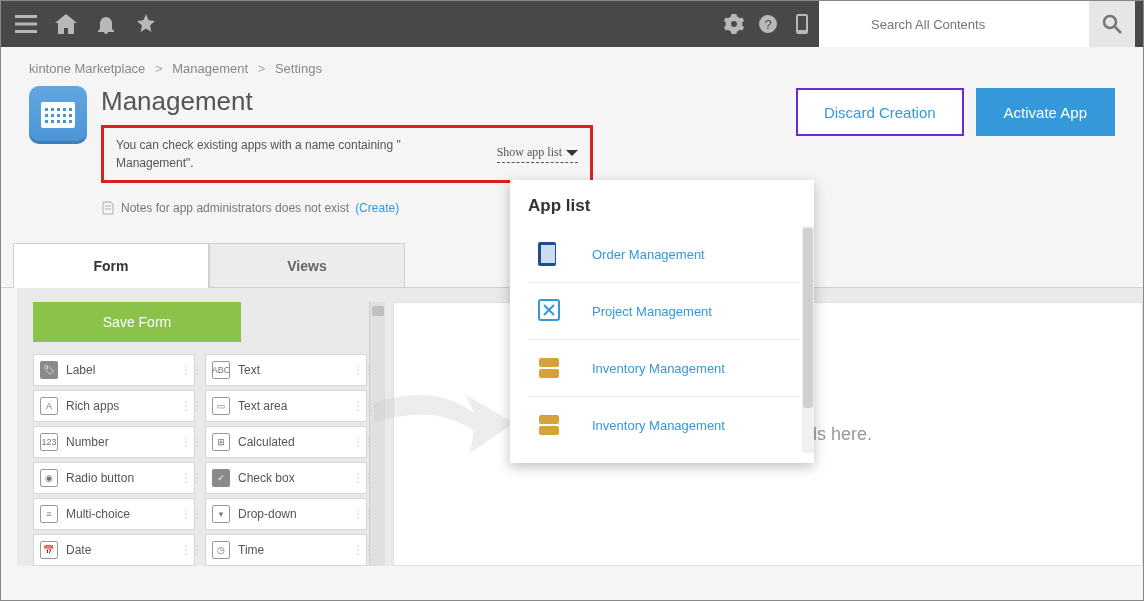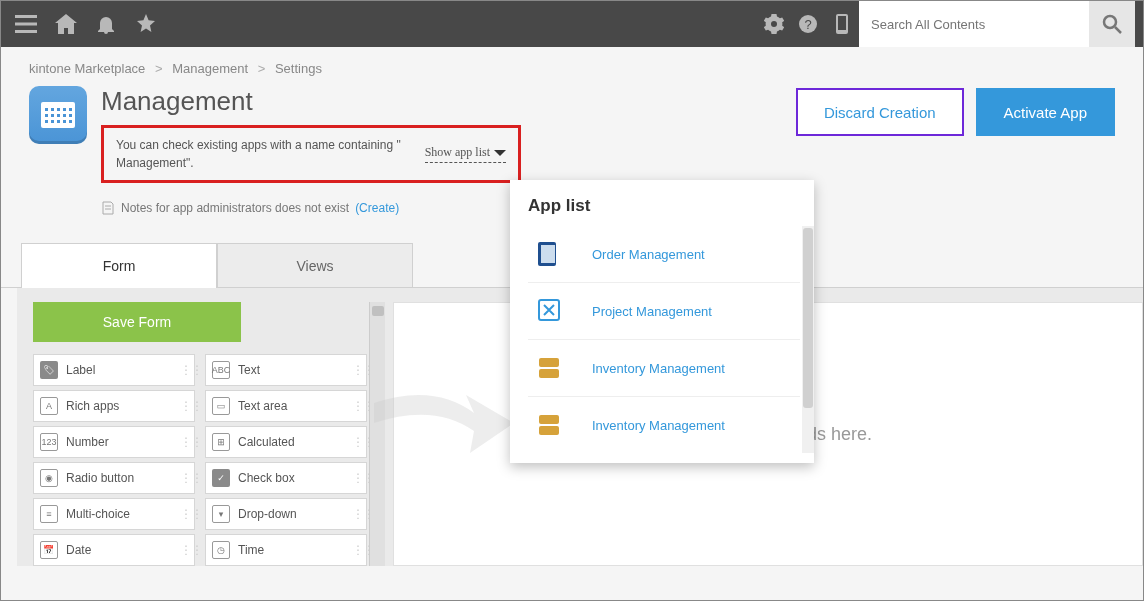--- a/index.html
+++ b/index.html
@@ -26,20 +26,21 @@
     width: 34px; height: 34px;
     display: flex; align-items: center; justify-content: center;
     color: #b8b8b8;
     cursor: pointer;
   }
   .topbar-spacer { flex: 1; }
   .search-wrap {
     display: flex; align-items: center;
     background: #fff;
     height: 46px;
+    padding-left: 40px;
   }
   .search-input {
     border: none;
     outline: none;
     padding: 0 12px;
     height: 46px;
     width: 230px;
     font-size: 13px;
     color: #333;
   }
@@ -94,21 +95,21 @@
                 6px 12px 0 #4a94d6, 12px 12px 0 #4a94d6, 18px 12px 0 #4a94d6, 24px 12px 0 #4a94d6;
   }
   .head-main { flex: 1; }
   .page-title { font-size: 26px; font-weight: 300; color: #555; margin-bottom: 8px; }
   .hint-box {
     border: 3px solid #d92020;
     padding: 8px 12px;
     display: flex;
     align-items: center;
     justify-content: space-between;
-    width: 420px;
+    width: 492px;
     font-size: 12px;
     color: #555;
   }
   .hint-text { line-height: 1.5; }
   .hint-text .mgmt { font-weight: normal; }
   .show-app-list {
     border-bottom: 1px dashed #555;
     padding-bottom: 2px;
     display: flex; align-items: center; gap: 4px;
     cursor: pointer;
@@ -133,25 +134,26 @@
     display: flex; align-items: center; justify-content: center;
     font-size: 15px;
     cursor: pointer;
     border: 2px solid #6d28d9;
   }
   .btn-discard { background: #fff; color: #3498db; }
   .btn-activate { background: #3498db; color: #fff; border-color: #3498db; }
   
   .tabs-row {
     margin-top: 28px;
-    padding: 0 20px;
+    padding: 0 12px;
     display: flex;
     border-bottom: 1px solid #d0d0d0;
     position: relative;
     z-index: 0;
+    font-weight: bold;
   }
   .tab {
     width: 196px; height: 44px;
     display: flex; align-items: center; justify-content: center;
     border: 1px solid #d0d0d0;
     border-bottom: none;
     background: #ececec;
     color: #666;
     cursor: pointer;
     font-size: 14px;

